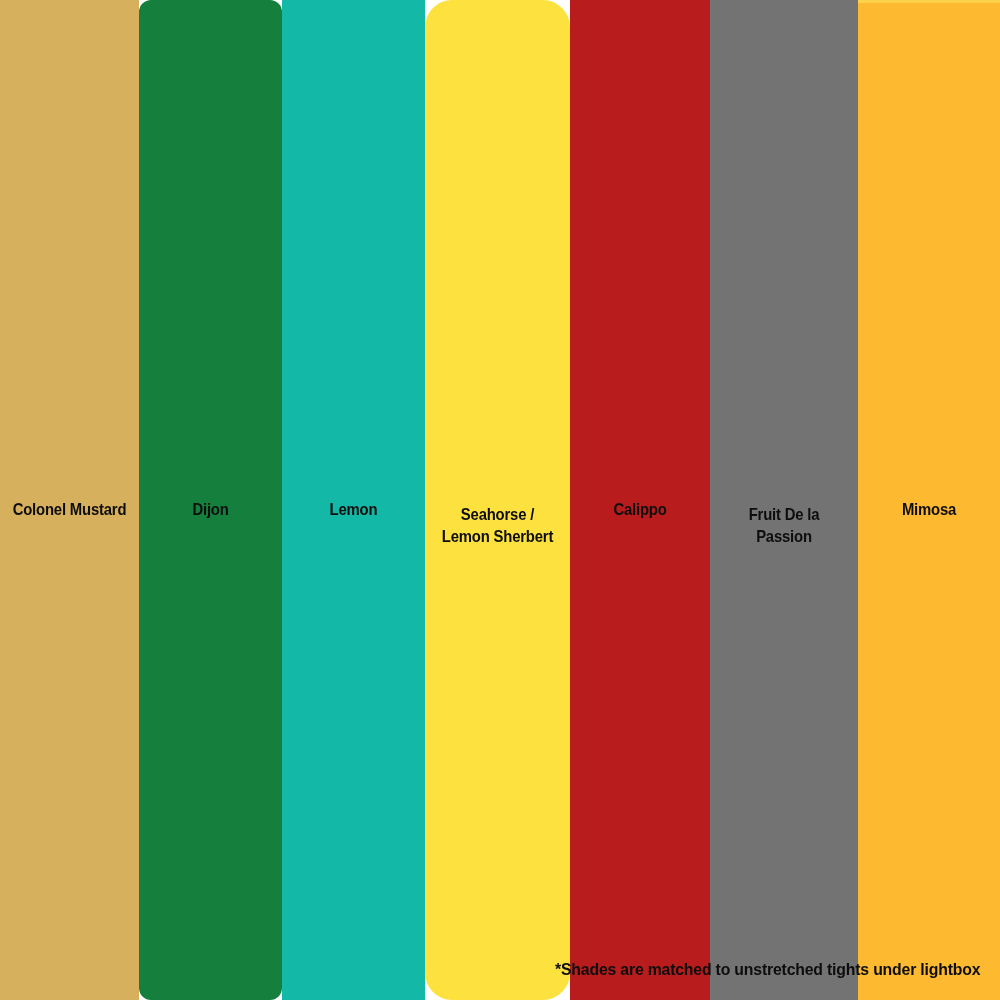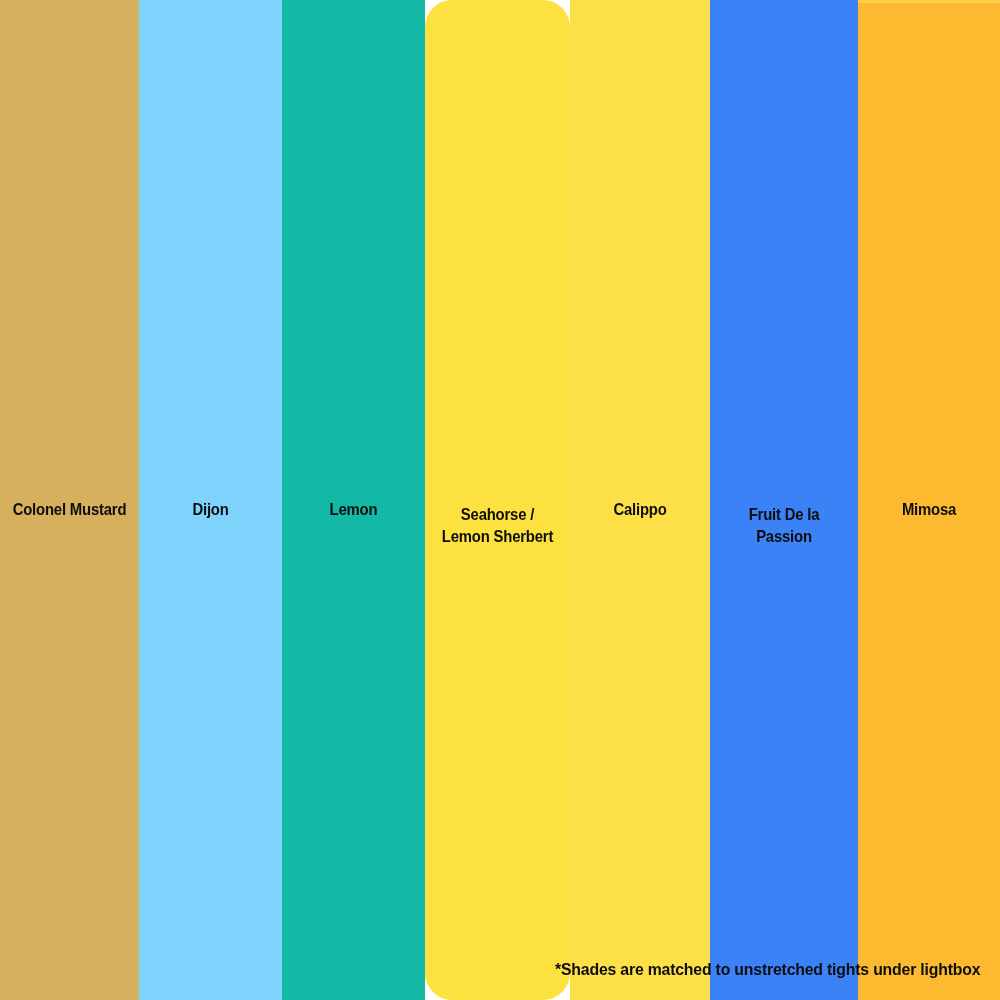--- a/index.html
+++ b/index.html
@@ -79,34 +79,34 @@
     white-space: nowrap;
   }
 </style>
 </head>
 <body>
 
 <div id="palette">
     <div class="swatch" style="background: rgb(214, 176, 92); width: 13.9%; flex: 0 0 13.9%;">
       <div class="swatch-label" style="color: rgb(13, 13, 13);">Colonel Mustard</div>
     </div>
-    <div class="swatch" style="background: #7dd3fc; width: 14.3%; flex: 0 0 14.3%;">
+    <div class="swatch" style="background: #15803d; width: 14.3%; flex: 0 0 14.3%; border-radius: 12px;">
       <div class="swatch-label" style="color: rgb(13, 13, 13);">Dijon</div>
     </div>
     <div class="swatch" style="background: #14b8a6; width: 14.3%; flex: 0 0 14.3%;">
       <div class="swatch-label" style="color: rgb(13, 13, 13);">Lemon</div>
     </div>
     <div class="swatch" style="background: rgb(253, 225, 63); width: 14.5%; flex: 0 0 14.5%; border-radius: 27px;">
       <div class="swatch-label two-line" style="color: rgb(13, 13, 13);">Seahorse /
 Lemon Sherbert</div>
     </div>
-    <div class="swatch" style="background: #fde047; width: 14%; flex: 0 0 14%;">
+    <div class="swatch" style="background: #b91c1c; width: 14%; flex: 0 0 14%;">
       <div class="swatch-label" style="color: rgb(13, 13, 13);">Calippo</div>
     </div>
-    <div class="swatch" style="background: #3b82f6; width: 14.8%; flex: 0 0 14.8%; padding-left: 16px;">
+    <div class="swatch" style="background: #737373; width: 14.8%; flex: 0 0 14.8%; padding-left: 16px;">
       <div class="swatch-label two-line" style="color: rgb(13, 13, 13);">Fruit De la
 Passion</div>
     </div>
     <div class="swatch" style="background: rgb(253, 185, 47); width: 14.2%; flex: 0 0 14.2%; padding-left: 18px;">
       <div class="swatch-topline" style="background: rgb(253, 209, 74);"></div>
       <div class="swatch-label" style="color: rgb(13, 13, 13);">Mimosa</div>
     </div>
   </div>
 
 <div id="footnote">*Shades are matched to unstretched tights under lightbox</div>

